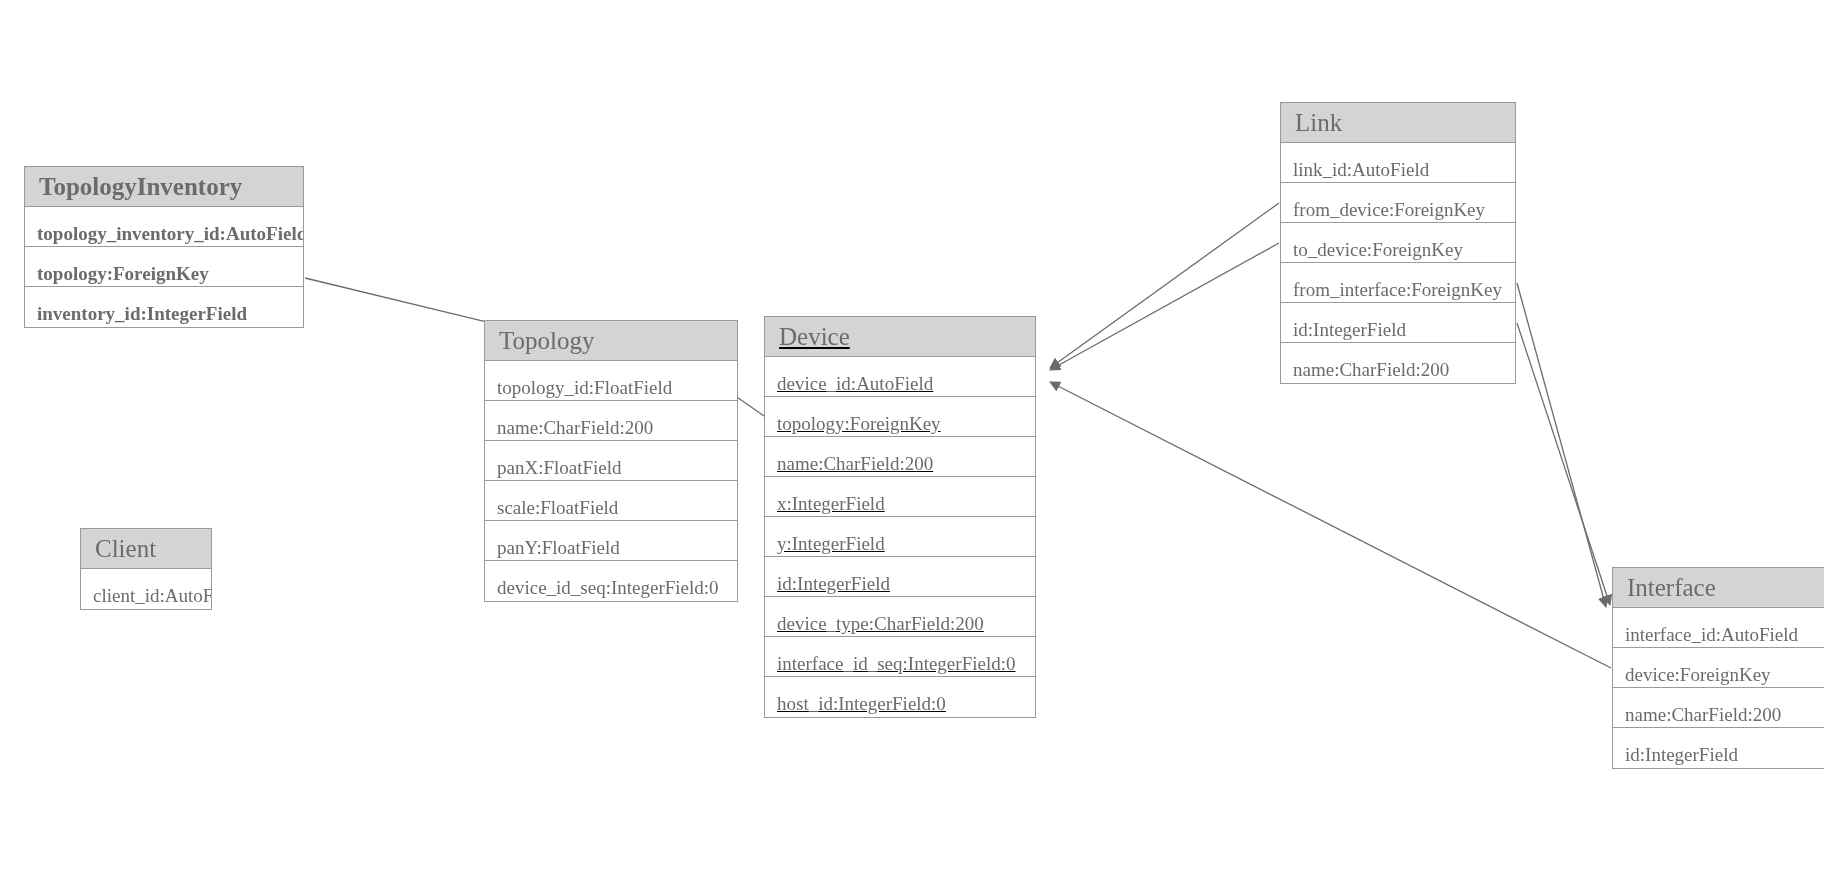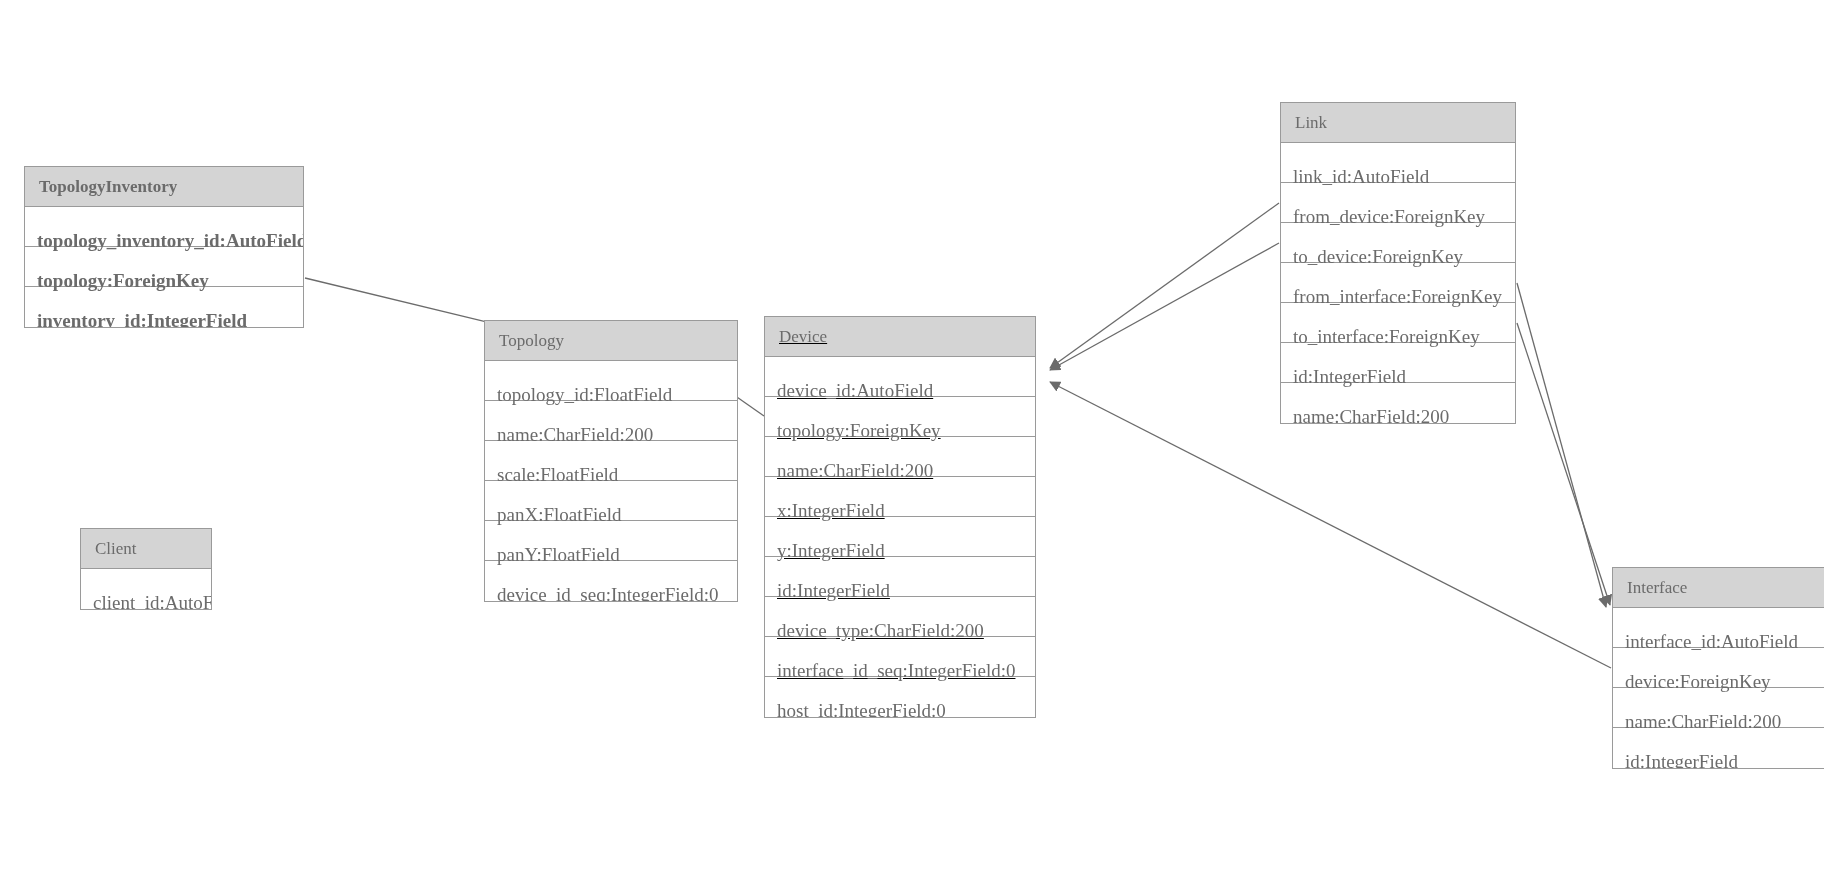--- a/index.html
+++ b/index.html
@@ -14,34 +14,34 @@
   .entity{
     position:absolute;
     border:1px solid #9a9a9a;
     background:#ffffff;
     box-sizing:border-box;
     overflow:hidden;
   }
   .entity .title{
     background:#d4d4d4;
     color:#6b6b6b;
-    font-size:17px;
+    font-size:25px;
     line-height:40px;
     height:40px;
     padding:0 0 0 14px;
     border-bottom:1px solid #9a9a9a;
     box-sizing:border-box;
     white-space:nowrap;
   }
   .entity .attr{
     color:#6b6b6b;
     font-size:19px;
     line-height:40px;
     height:40px;
-    padding:14px 0 0 12px;
+    padding:7px 0 0 12px;
     border-bottom:1px solid #9a9a9a;
     box-sizing:border-box;
     white-space:nowrap;
   }
   .entity .attr:last-child{border-bottom:none;}
 </style>
 </head>
 <body>
 
 <div id="canvas">
@@ -77,22 +77,22 @@
 
   <div class="entity" style="left:80px;top:528px;width:132px;">
     <div class="title">Client</div>
     <div class="attr">client_id:AutoField</div>
   </div>
 
   <div class="entity" style="left:448px;top:320px;width:254px;margin-left:36px;">
     <div class="title">Topology</div>
     <div class="attr">topology_id:FloatField</div>
     <div class="attr">name:CharField:200</div>
+    <div class="attr">panX:FloatField</div>
     <div class="attr">scale:FloatField</div>
-    <div class="attr">panX:FloatField</div>
     <div class="attr">panY:FloatField</div>
     <div class="attr">device_id_seq:IntegerField:0</div>
   </div>
 
   <div class="entity" style="left:764px;top:316px;width:272px;text-decoration:underline;">
     <div class="title">Device</div>
     <div class="attr">device_id:AutoField</div>
     <div class="attr">topology:ForeignKey</div>
     <div class="attr">name:CharField:200</div>
     <div class="attr">x:IntegerField</div>
@@ -102,21 +102,20 @@
     <div class="attr">interface_id_seq:IntegerField:0</div>
     <div class="attr">host_id:IntegerField:0</div>
   </div>
 
   <div class="entity" style="left:1280px;top:102px;width:236px;">
     <div class="title">Link</div>
     <div class="attr">link_id:AutoField</div>
     <div class="attr">from_device:ForeignKey</div>
     <div class="attr">to_device:ForeignKey</div>
     <div class="attr">from_interface:ForeignKey</div>
-    <div class="attr">to_interface:ForeignKey</div>
     <div class="attr">id:IntegerField</div>
     <div class="attr">name:CharField:200</div>
   </div>
 
   <div class="entity" style="left:1612px;top:567px;width:220px;">
     <div class="title">Interface</div>
     <div class="attr">interface_id:AutoField</div>
     <div class="attr">device:ForeignKey</div>
     <div class="attr">name:CharField:200</div>
     <div class="attr">id:IntegerField</div>

